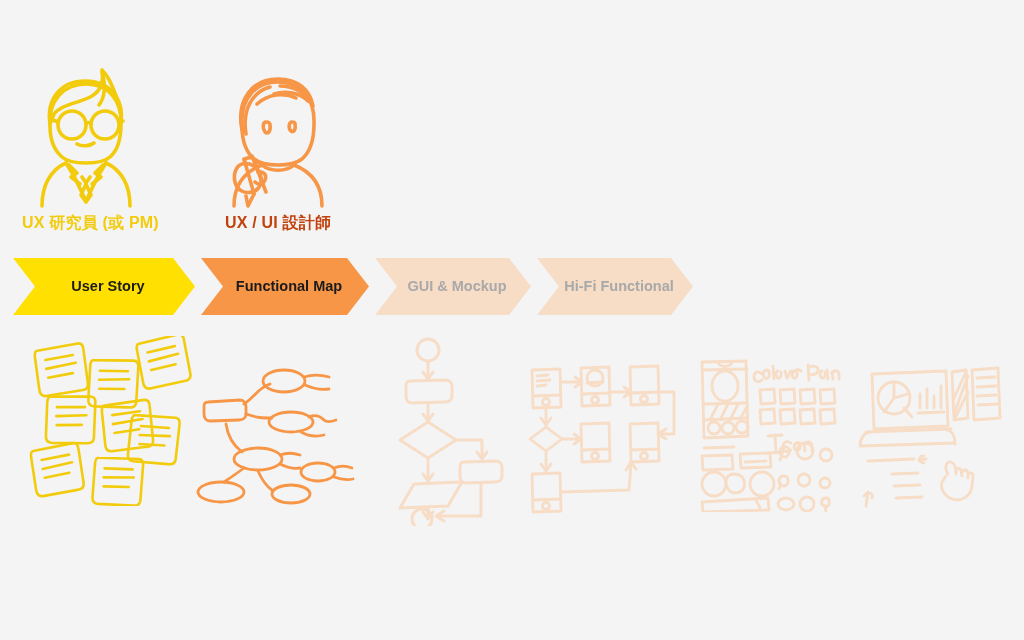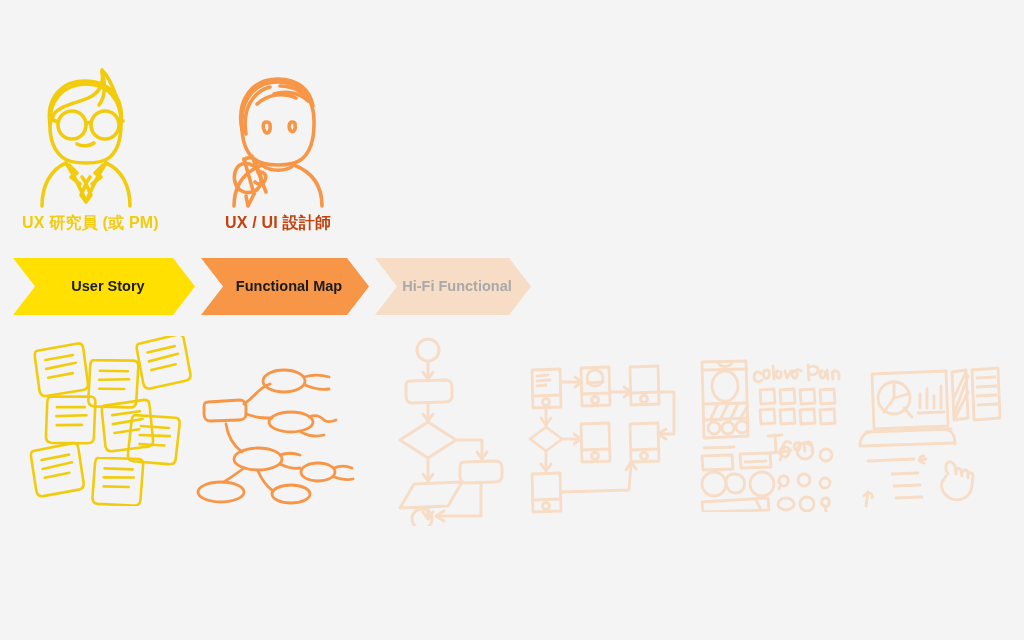--- a/index.html
+++ b/index.html
@@ -163,20 +163,23 @@
     <div class="chevron chev-1">
       <div class="chevron-label">User Story</div>
     </div>
 
     <div class="chevron chev-2">
       <div class="chevron-label">Functional Map</div>
     </div>
 
 
 
+    <div class="chevron chev-5">
+      <div class="chevron-label">GUI &amp; Mockup</div>
+    </div>
 
     <div class="chevron chev-6">
       <div class="chevron-label">Hi-Fi Functional</div>
     </div>
 
   </div>
 
   <div class="sketch sk-1">
     <svg width="180" height="170" viewBox="0 0 180 170">
       <g fill="none" stroke="#f2cc0c" stroke-width="2.6" stroke-linecap="round" stroke-linejoin="round">

